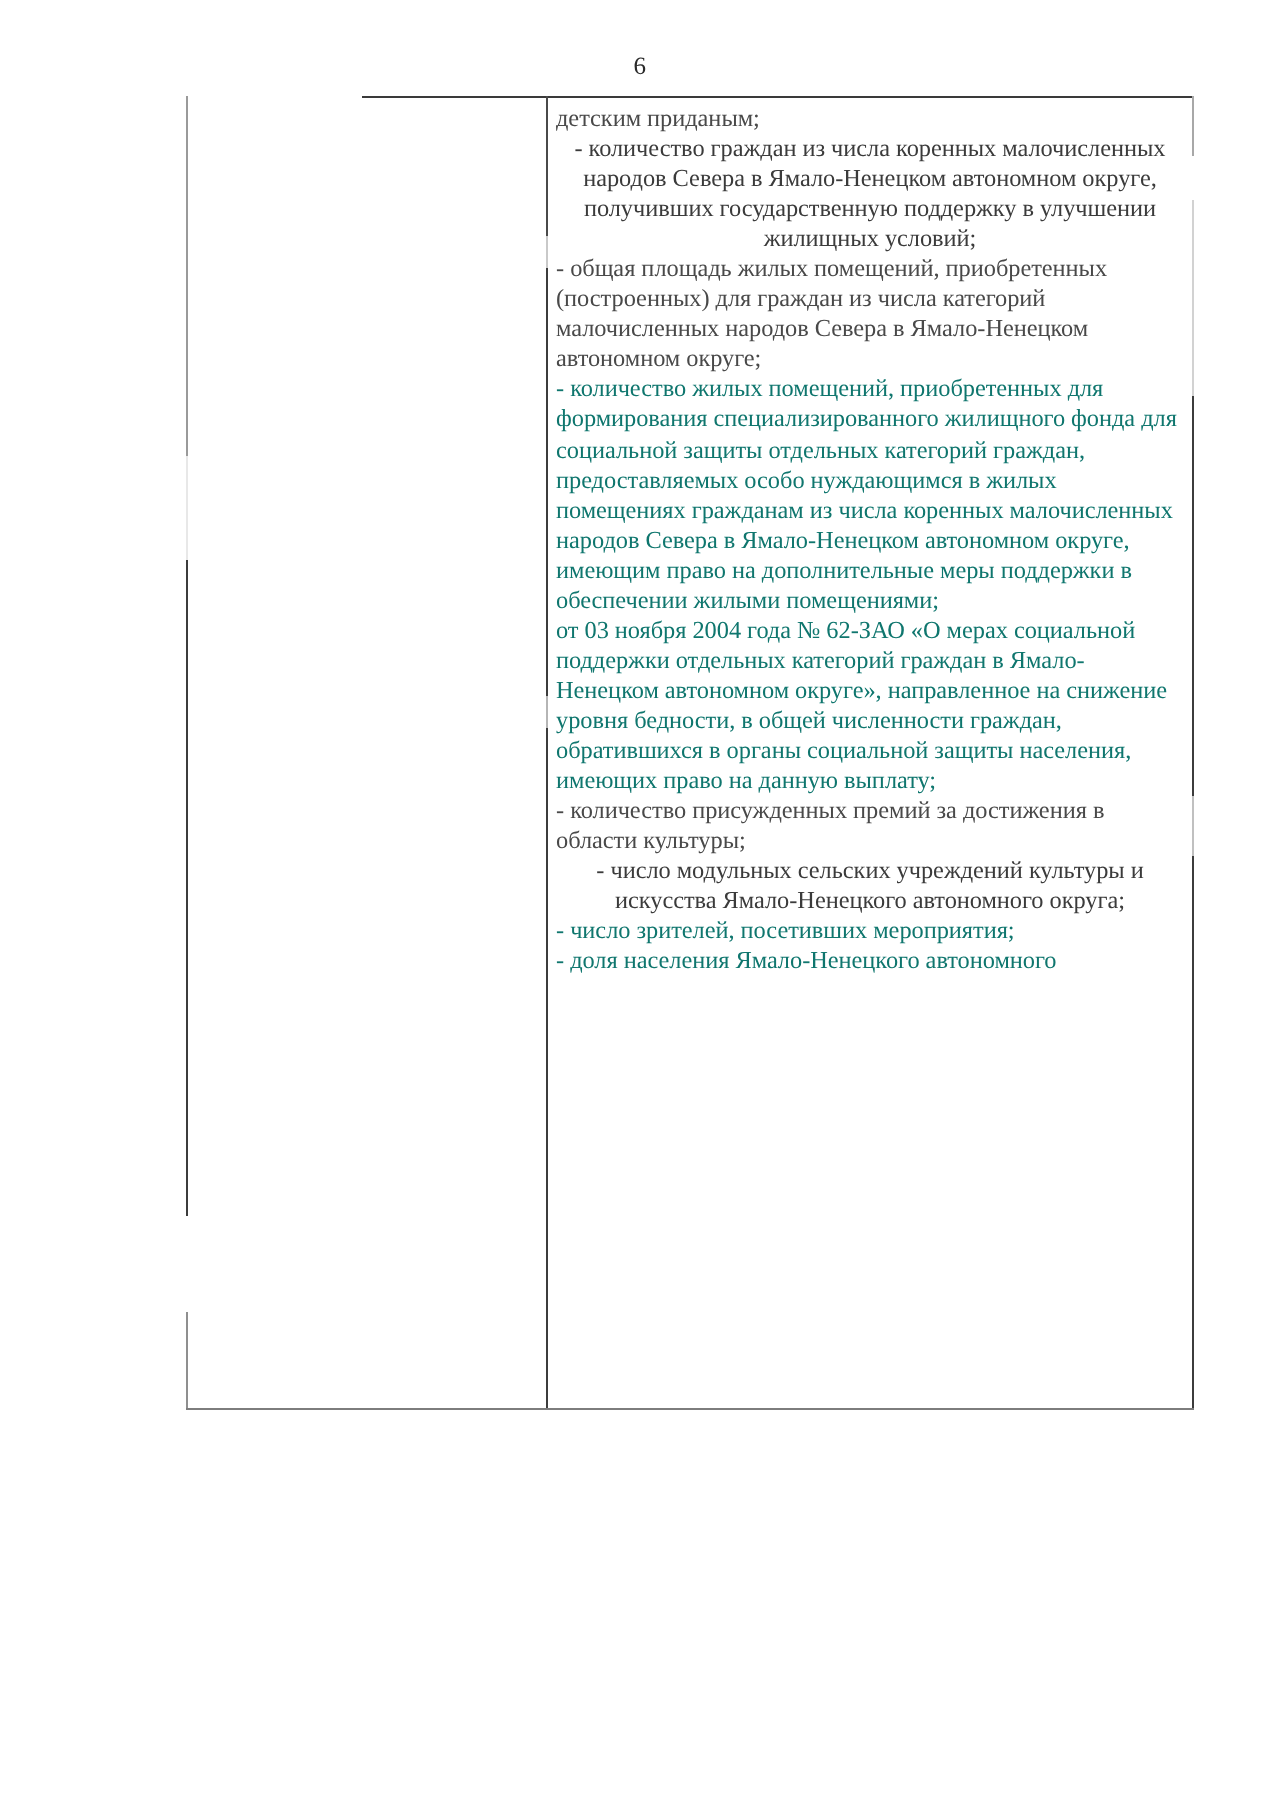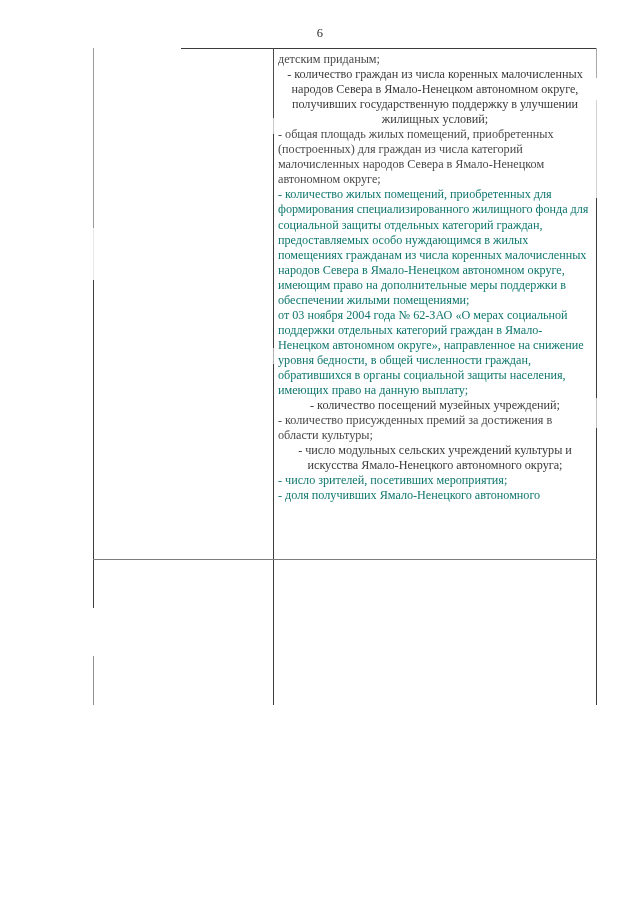--- a/index.html
+++ b/index.html
@@ -35,21 +35,21 @@
     color: #2a2a2a;
     letter-spacing: 0.2px;
   }
 
   
   .doc-table {
     position: absolute;
     left: 93px;
     top: 48px;
     width: 504px;     
-    height: 512px;    
+    height: 657px;    
     box-sizing: border-box;
   }
 
   
   .rule {
     position: absolute;
     background: #5e5e5e;
   }
   .rule-top {
     left: 88px;  
@@ -159,22 +159,21 @@
 
     <div class="cell-left"></div>
 
     <div class="cell-right">
       <div class="para-list">
         <p class="para fade-2">детским приданым;</p>
         <p class="para fade-1">- количество граждан из числа коренных малочисленных народов Севера в Ямало-Ненецком автономном округе, получивших государственную поддержку в улучшении жилищных условий;</p>
         <p class="para fade-2">- общая площадь жилых помещений, приобретенных (построенных) для граждан из числа категорий малочисленных народов Севера в Ямало-Ненецком автономном округе;</p>
         <p class="para fade-3">- количество жилых помещений, приобретенных для формирования специализированного жилищного фонда для социальной защиты отдельных категорий граждан, предоставляемых особо нуждающимся в жилых помещениях гражданам из числа коренных малочисленных народов Севера в Ямало-Ненецком автономном округе, имеющим право на дополнительные меры поддержки в обеспечении жилыми помещениями;</p>
         <p class="para fade-3">от 03 ноября 2004 года № 62-ЗАО «О мерах социальной поддержки отдельных категорий граждан в Ямало-Ненецком автономном округе», направленное на снижение уровня бедности, в общей численности граждан, обратившихся в органы социальной защиты населения, имеющих право на данную выплату;</p>
-        <p class="para fade-1">- количество посещений музейных учреждений;</p>
         <p class="para fade-2">- количество присужденных премий за достижения в области культуры;</p>
         <p class="para fade-1">- число модульных сельских учреждений культуры и искусства Ямало-Ненецкого автономного округа;</p>
         <p class="para fade-3">- число зрителей, посетивших мероприятия;</p>
-        <p class="para fade-3">- доля получивших Ямало-Ненецкого автономного</p>
+        <p class="para fade-3">- доля населения Ямало-Ненецкого автономного</p>
       </div>
     </div>
 
   </div>
 </div>
 
 </body></html>

